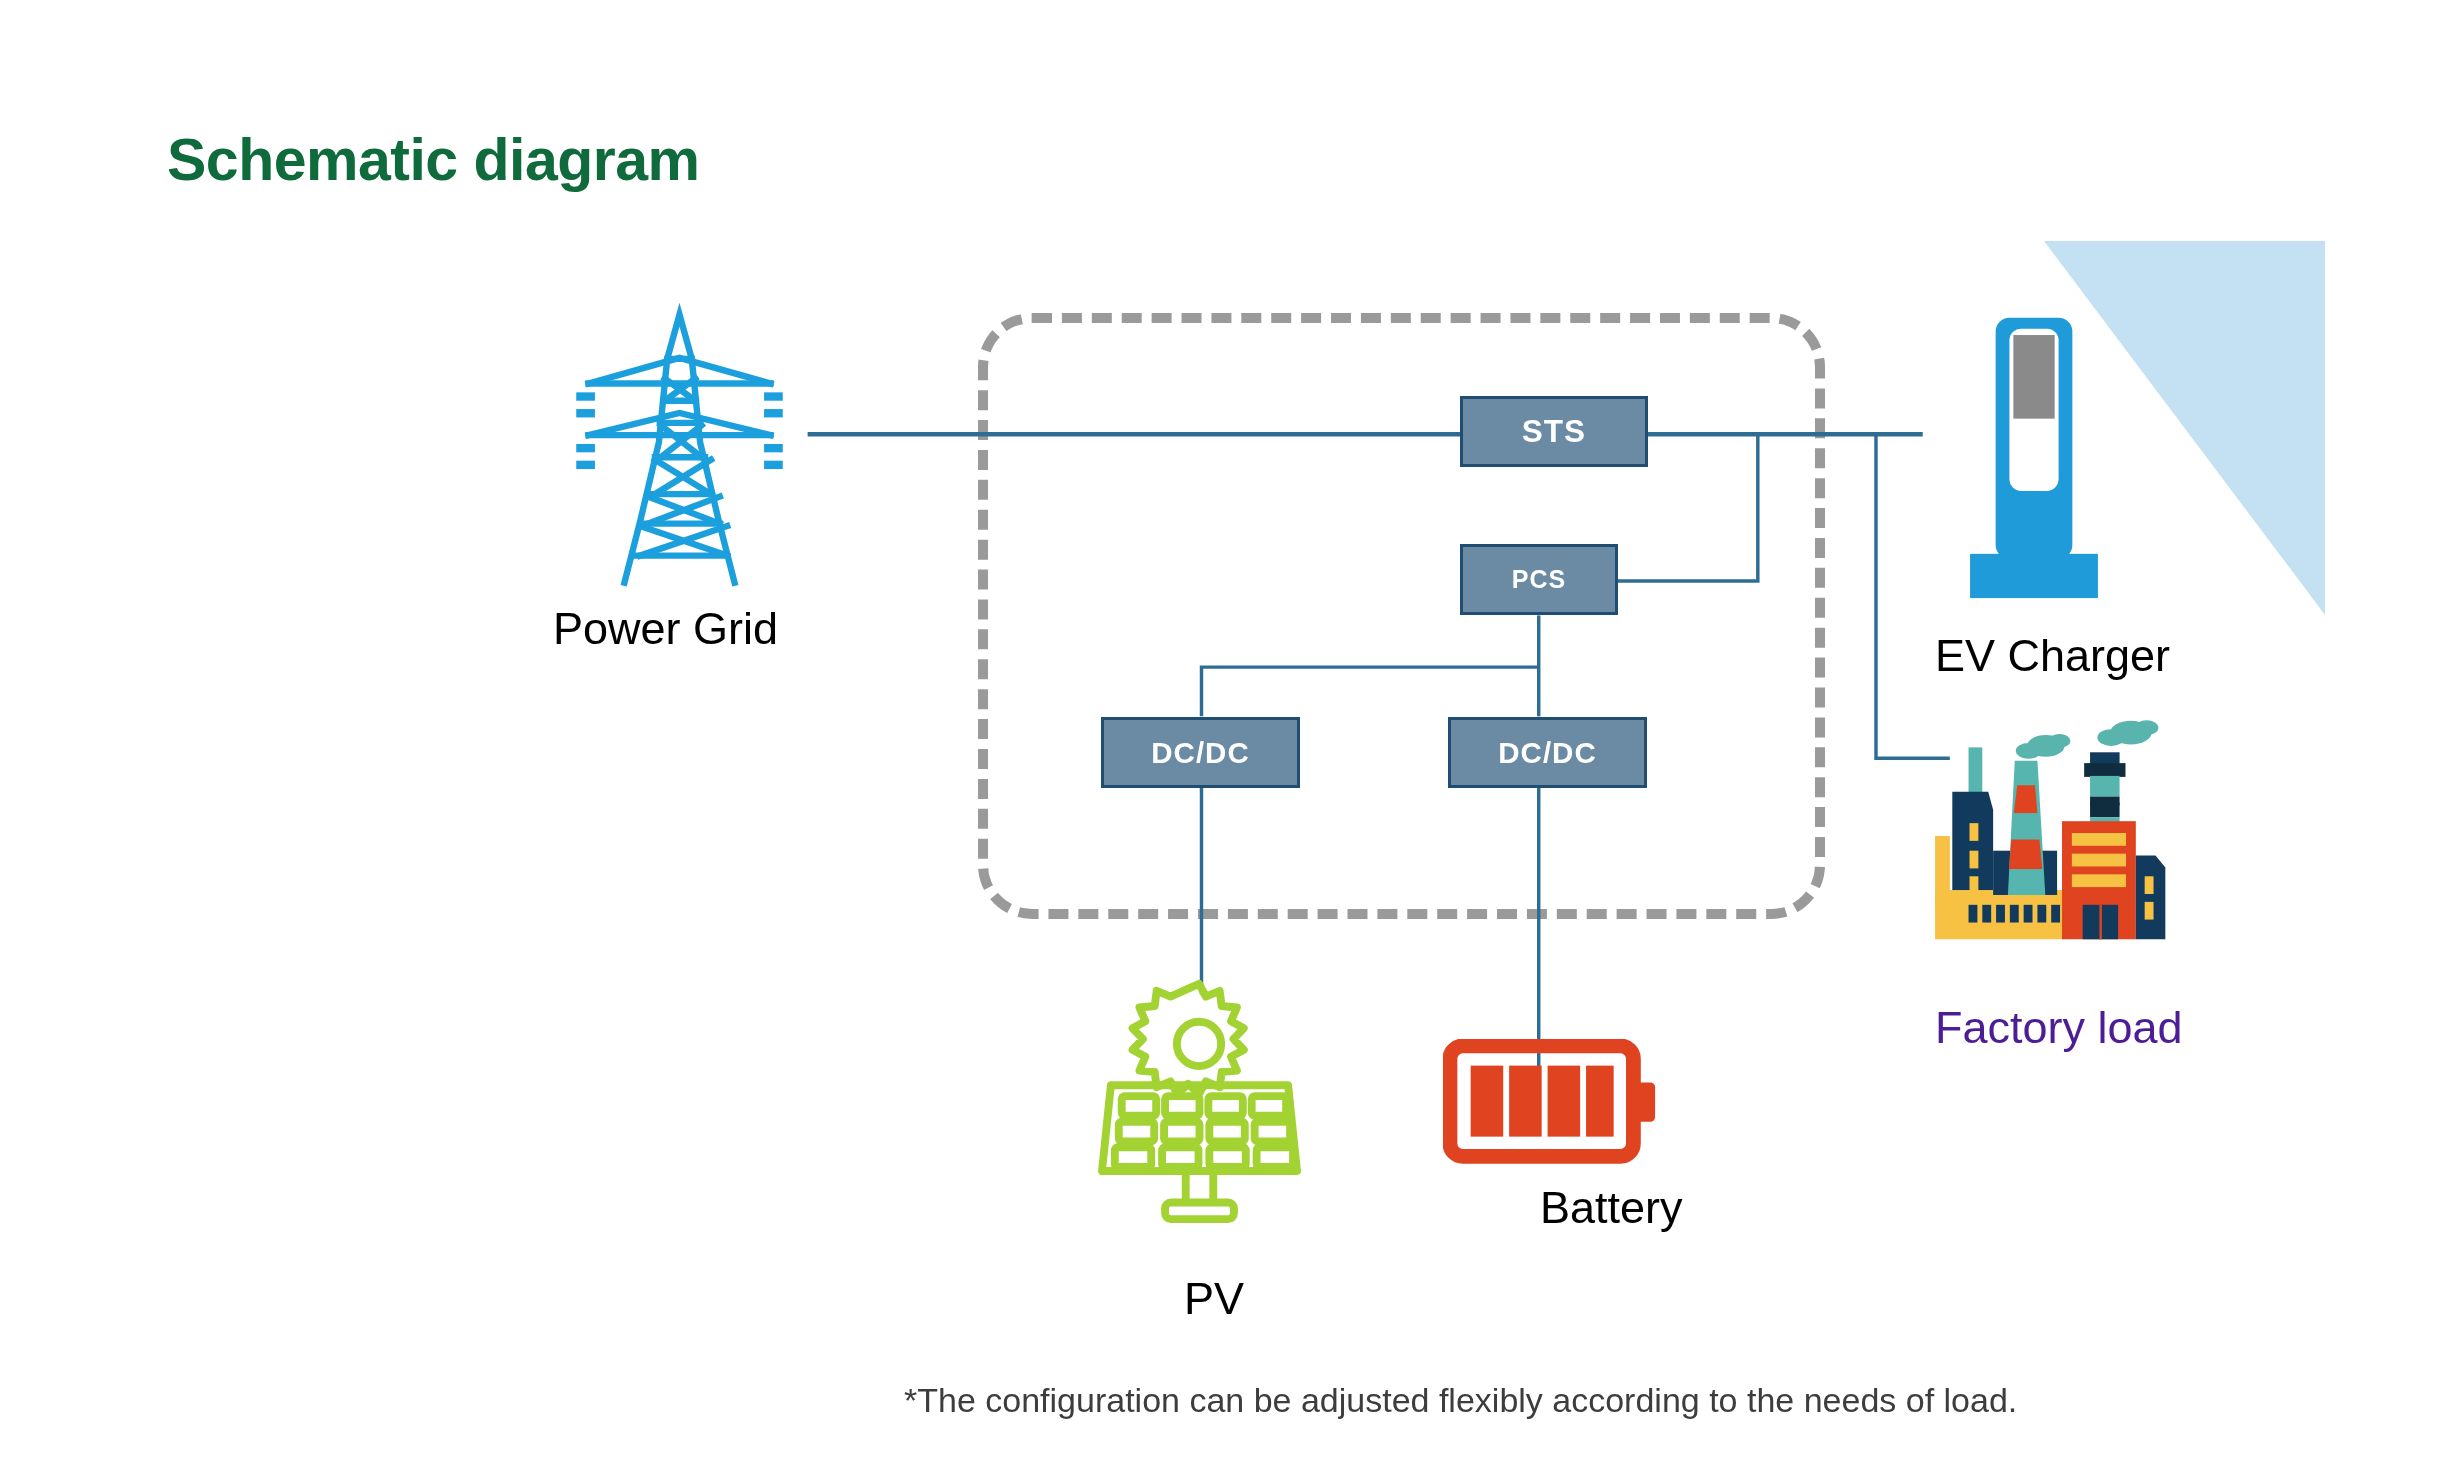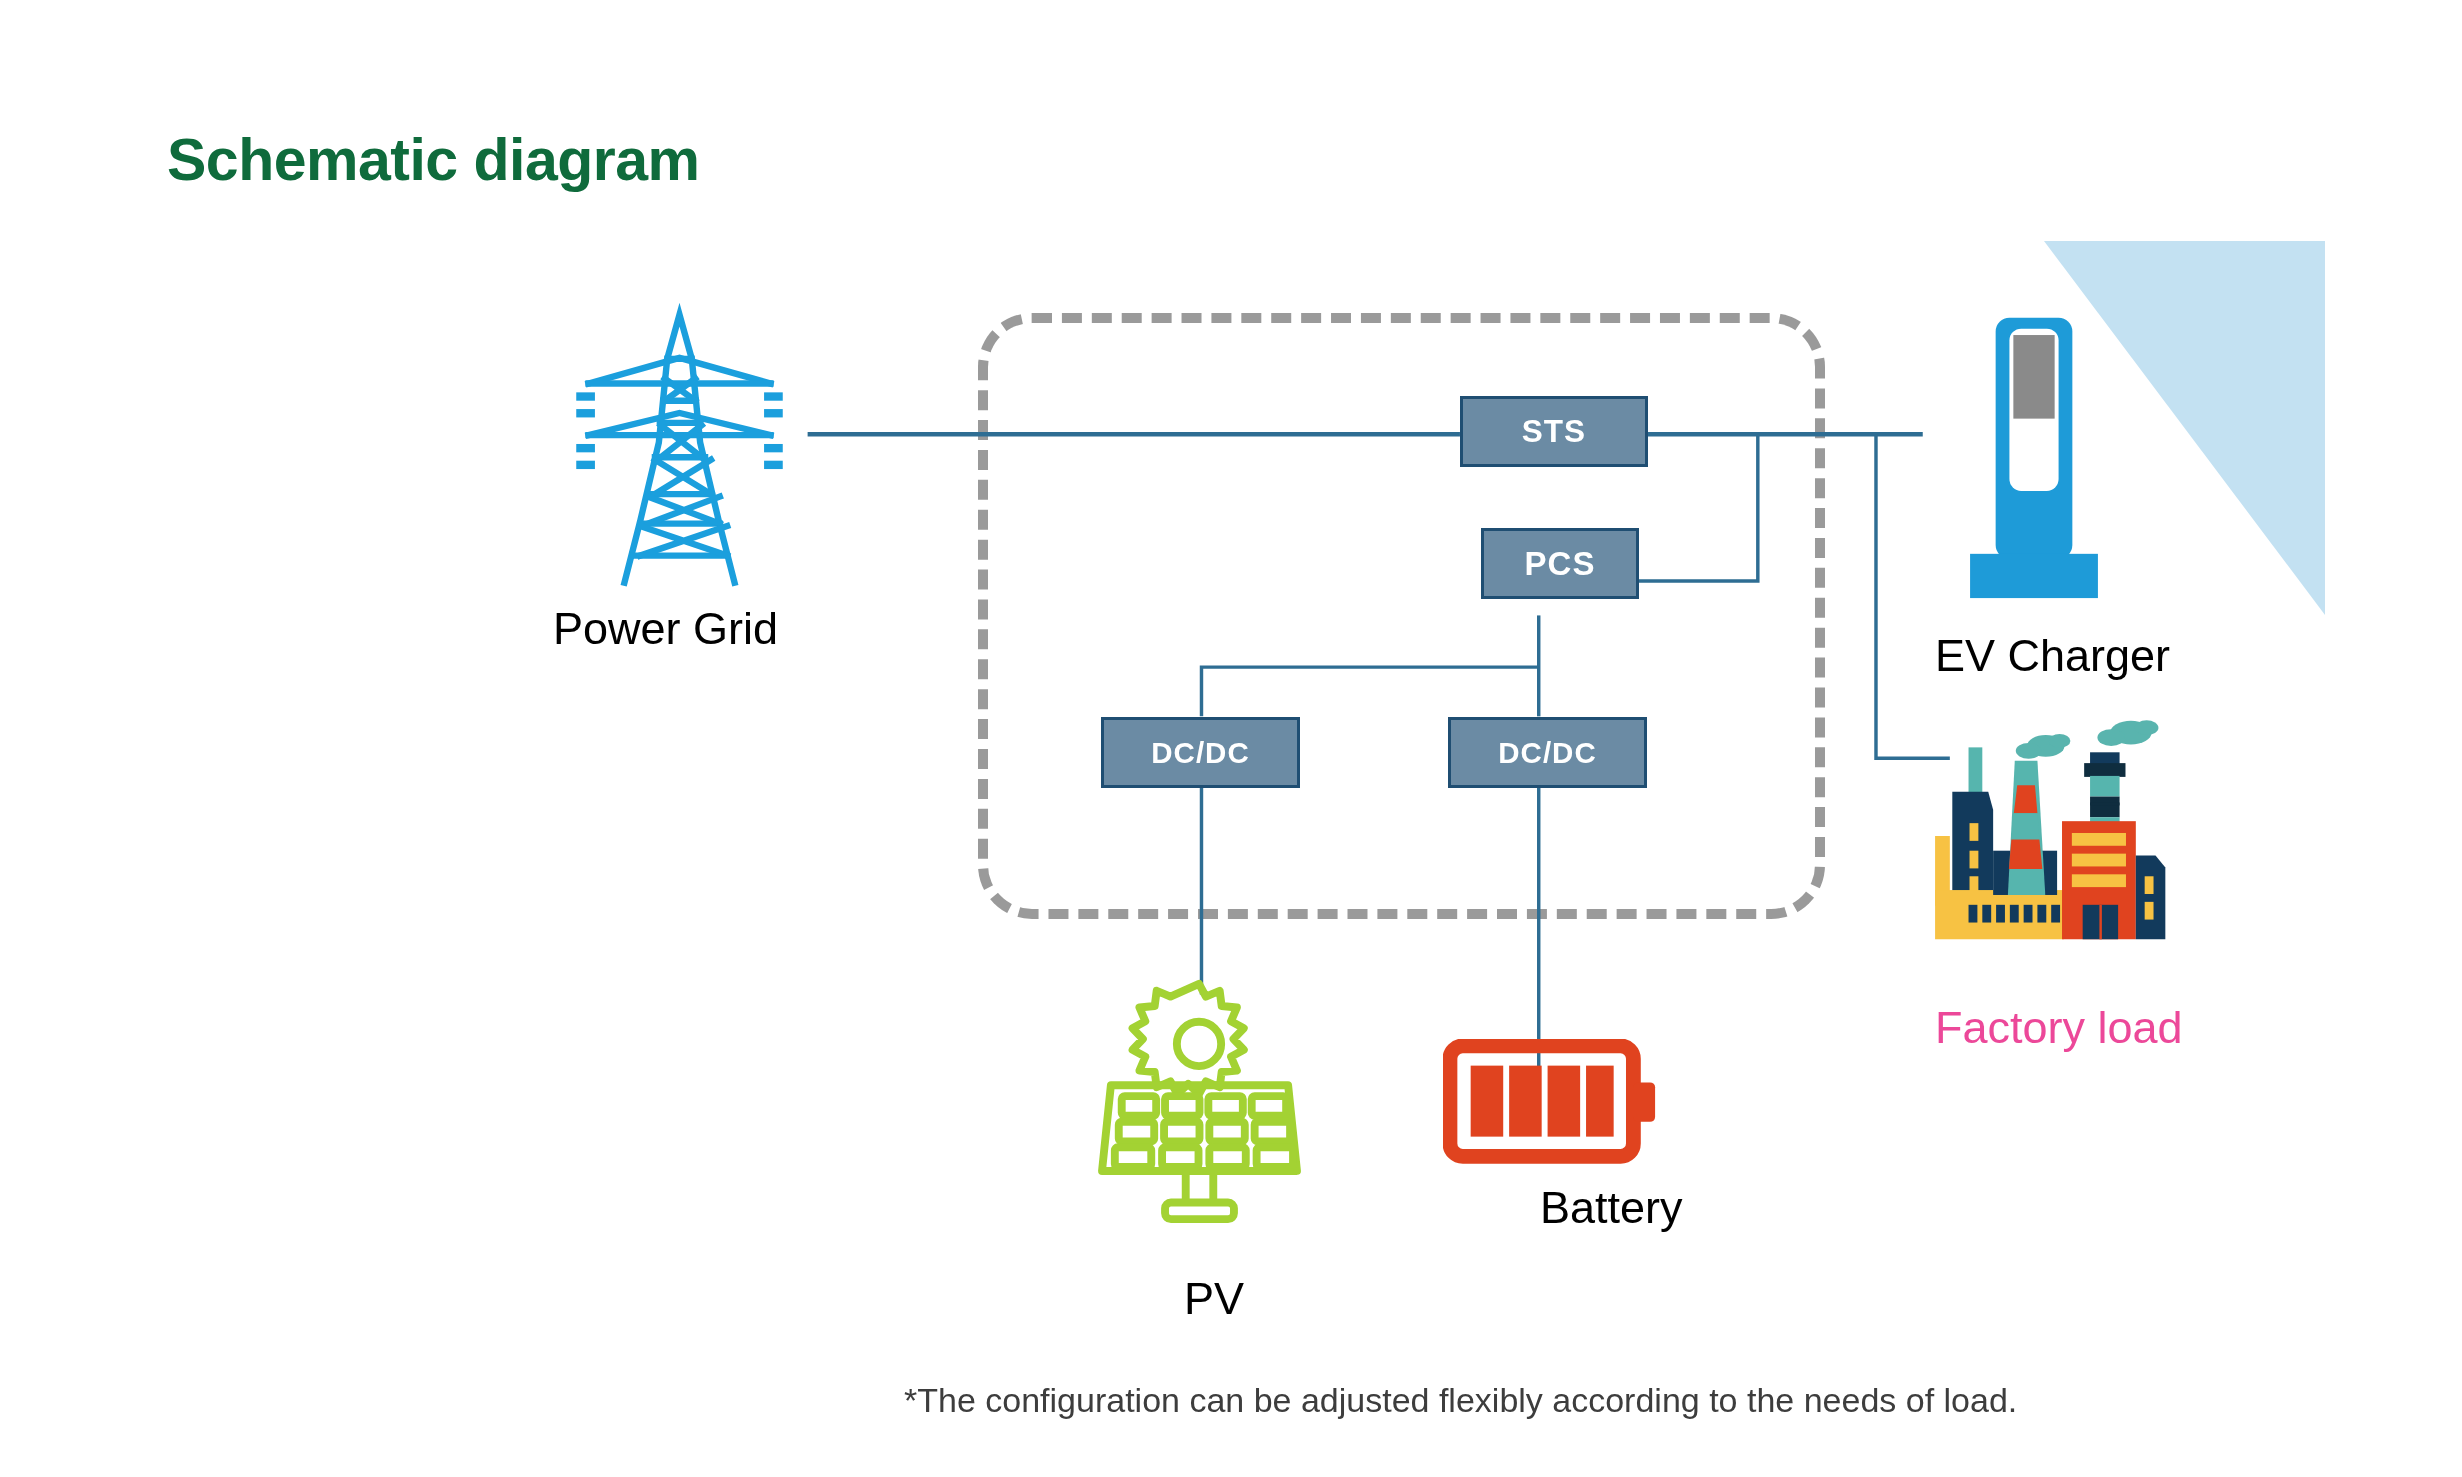--- a/index.html
+++ b/index.html
@@ -83,21 +83,21 @@
     box-sizing: border-box;
     display: flex;
     align-items: center;
     justify-content: center;
     color: #ffffff;
     font-weight: bold;
     letter-spacing: 1px;
     z-index: 6;
   }
   #block-sts  { left: 1460px; top: 396px;  width: 188px; height: 71px; font-size: 31.5px; }
-  #block-pcs  { left: 1460px; top: 528px; width: 158px; height: 71px; font-size: 33px; margin-left: 21px; }
+  #block-pcs  { left: 1460px; top: 544px; width: 158px; height: 71px; font-size: 25px; }
   #block-dcdc-left  { left: 1101px; top: 717px; width: 199px; height: 71px; font-size: 29.5px; }
   #block-dcdc-right { left: 1448px; top: 717px; width: 199px; height: 71px; font-size: 29.5px; }
 
   
   .icon-wrap { position: absolute; z-index: 4; }
   #icon-pylon   { left: 566px; top: 295px;  width: 227px; height: 295px; }
   #icon-ev      { left: 1960px; top: 308px;  width: 148px; height: 295px; }
   #icon-factory { left: 1935px; top: 709px; width: 256px; height: 246px; }
   #icon-pv      { left: 1091px; top: 975px; width: 217px; height: 256px; }
   #icon-battery { left: 1443px; top: 1039px; width: 222px; height: 143px; }
@@ -105,21 +105,21 @@
   
   .label {
     position: absolute;
     color: #000000;
     font-size: 45px;
     white-space: nowrap;
     z-index: 7;
   }
   #label-power-grid  { left: 529px; top: 603px; margin-left: 24px; }
   #label-ev-charger  { left: 1935px; top: 630px; }
-  #label-factory-load{ left: 1935px; top: 1002px; color:#ec4899; }
+  #label-factory-load{ left: 1935px; top: 1002px; color:#4c1d95; }
   #label-pv          { left: 1184px; top: 1273px; }
   #label-battery     { left: 1497px; top: 1182px; margin-left: 43px; }
 
   #footnote {
     position: absolute;
     left: 904px;
     top: 1381px;
     font-size: 34px;
     color: #3d3d3d;
     white-space: nowrap;

